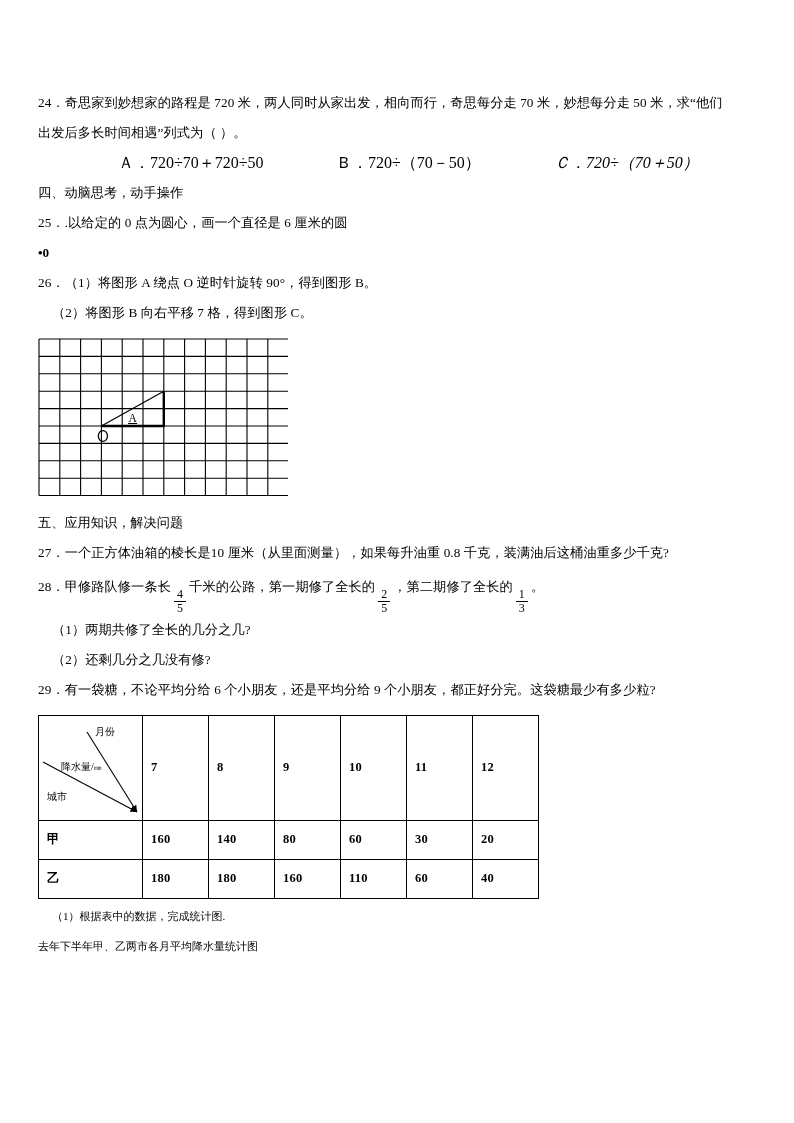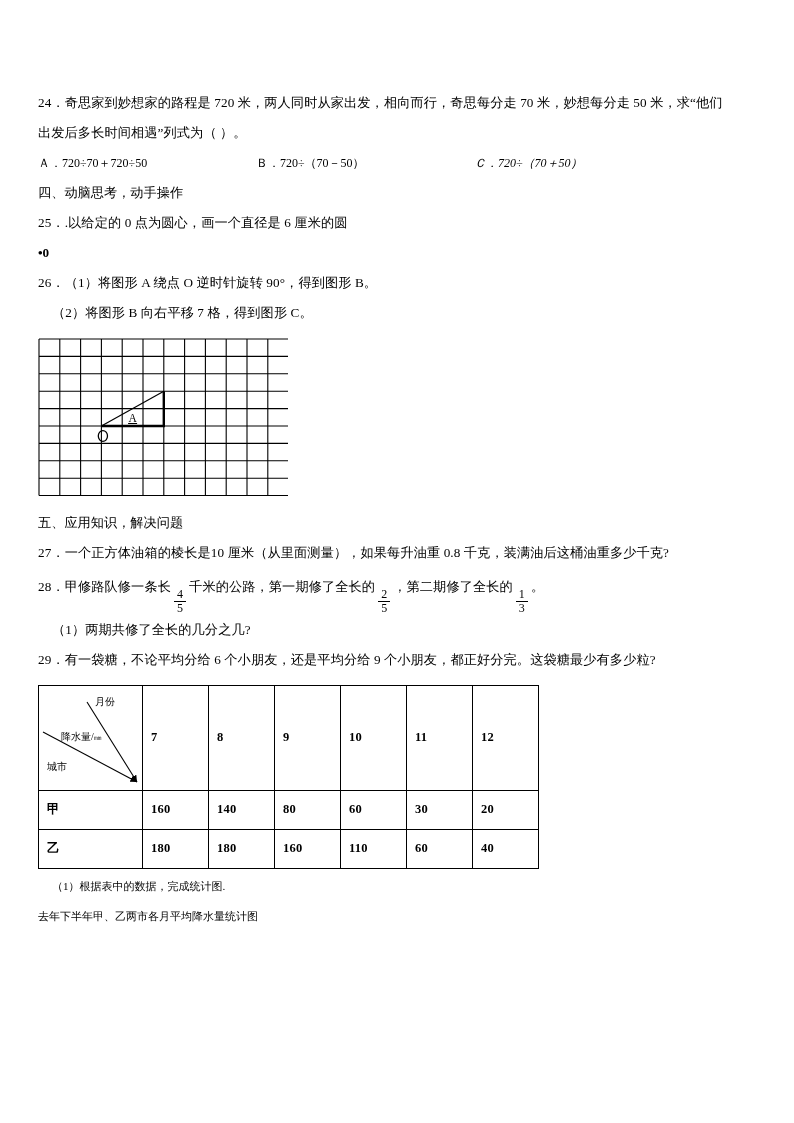--- a/index.html
+++ b/index.html
@@ -42,23 +42,24 @@
     line-height: 30px;
     letter-spacing: 0.1px;
   }
   .qpara .l2 { display: block; }
   .sec-head {
     font-size: 13.2px;
     line-height: 30px;
   }
   .indent { padding-left: 14px; }
   .opts {
-    font-size: 12px;
+    font-size: 16px;
     line-height: 30px;
     display: flex;
+    justify-content: flex-end;
   }
   .opt-a { width: 218px; }
   .opt-b { width: 218px; }
   .opt-c { width: 210px; font-style: italic; }
   .dot-o {
     font-size: 13.2px;
     line-height: 30px;
     font-weight: bold;
   }
 
@@ -190,20 +191,23 @@
           <span class="nume">2</span>
           <span class="deno">5</span>
         </span><span>，第二期修了全长的</span><span class="frac">
           <span class="nume">1</span>
           <span class="deno">3</span>
         </span><span>。</span>
     </div>
 
     <div class="qline indent">
       <span>（1）两期共修了全长的几分之几?</span>
+    </div>
+    <div class="qline indent">
+      <span>（2）还剩几分之几没有修?</span>
     </div>
 
     <div class="qline">
       <span>29．</span><span>有一袋糖，不论平均分给 6 个小朋友，还是平均分给 9 个小朋友，都正好分完。这袋糖最少有多少粒?</span>
     </div>
 
 
     <div class="tbl-wrap">
       <table class="data">
         <colgroup>

